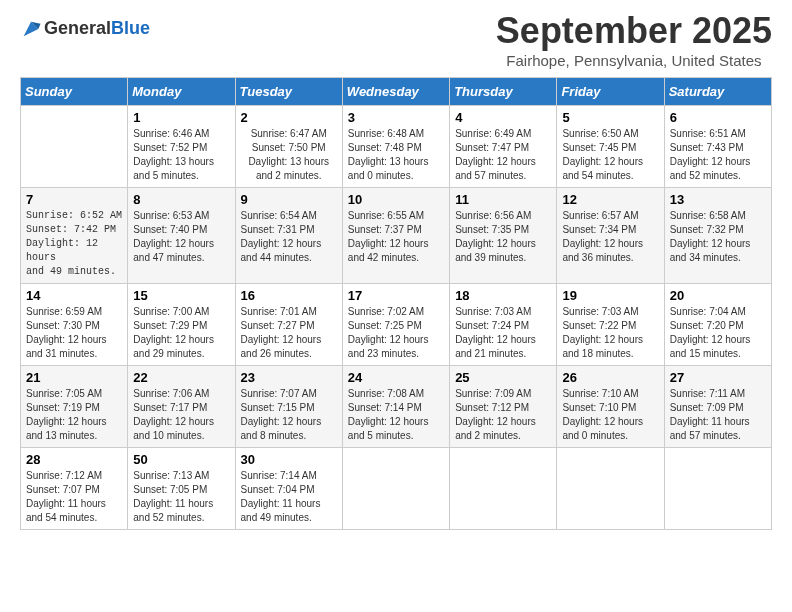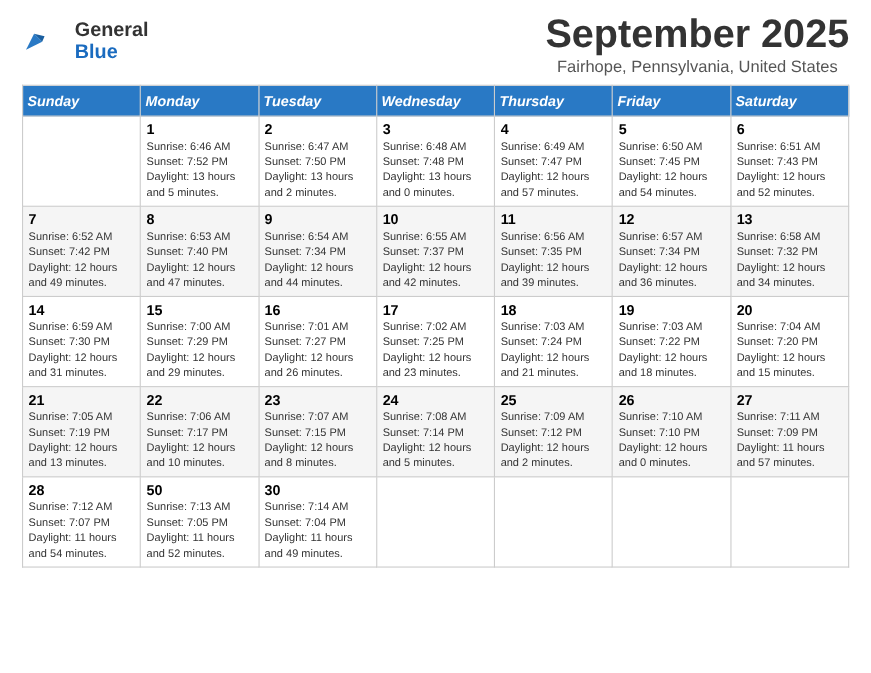--- a/index.html
+++ b/index.html
@@ -16,23 +16,22 @@
       align-items: flex-start;
       margin-bottom: 8px;
     }
     .logo {
       display: flex;
       align-items: center;
       margin-top: 8px;
     }
     .logo-text {
       display: flex;
-      flex-direction: column;
+      flex-direction: row;
       line-height: 1.1;
-      margin-left: 24px;
     }
     .logo-general {
       font-size: 18px;
       font-weight: bold;
       color: #333;
     }
     .logo-blue {
       font-size: 18px;
       font-weight: bold;
       color: #1a6bbf;
@@ -134,21 +133,21 @@
         <td class="empty-cell"></td>
         <td>
           <span class="day-number">1</span>
           <div class="day-info" style="white-space: pre-line;">Sunrise: 6:46 AM
 Sunset: 7:52 PM
 Daylight: 13 hours
 and 5 minutes.</div>
         </td>
         <td>
           <span class="day-number">2</span>
-          <div class="day-info" style="white-space: pre-line;">Sunrise: 6:47 AM
+          <div class="day-info" style="white-space: pre-line; text-align: center;">Sunrise: 6:47 AM
 Sunset: 7:50 PM
 Daylight: 13 hours
 and 2 minutes.</div>
         </td>
         <td>
           <span class="day-number">3</span>
           <div class="day-info" style="white-space: pre-line;">Sunrise: 6:48 AM
 Sunset: 7:48 PM
 Daylight: 13 hours
 and 0 minutes.</div>
@@ -171,36 +170,36 @@
           <span class="day-number">6</span>
           <div class="day-info" style="white-space: pre-line;">Sunrise: 6:51 AM
 Sunset: 7:43 PM
 Daylight: 12 hours
 and 52 minutes.</div>
         </td>
       </tr>
       <tr>
         <td>
           <span class="day-number">7</span>
-          <div class="day-info" style="white-space: pre-line;">Sunrise: 6:52 AM
+          <div class="day-info" style="white-space: pre-line; font-family: Liberation Mono, monospace;">Sunrise: 6:52 AM
 Sunset: 7:42 PM
 Daylight: 12 hours
 and 49 minutes.</div>
         </td>
         <td>
           <span class="day-number">8</span>
           <div class="day-info" style="white-space: pre-line;">Sunrise: 6:53 AM
 Sunset: 7:40 PM
 Daylight: 12 hours
 and 47 minutes.</div>
         </td>
         <td>
           <span class="day-number">9</span>
           <div class="day-info" style="white-space: pre-line;">Sunrise: 6:54 AM
-Sunset: 7:34 PM
+Sunset: 7:31 PM
 Daylight: 12 hours
 and 44 minutes.</div>
         </td>
         <td>
           <span class="day-number">10</span>
           <div class="day-info" style="white-space: pre-line;">Sunrise: 6:55 AM
 Sunset: 7:37 PM
 Daylight: 12 hours
 and 42 minutes.</div>
         </td>

